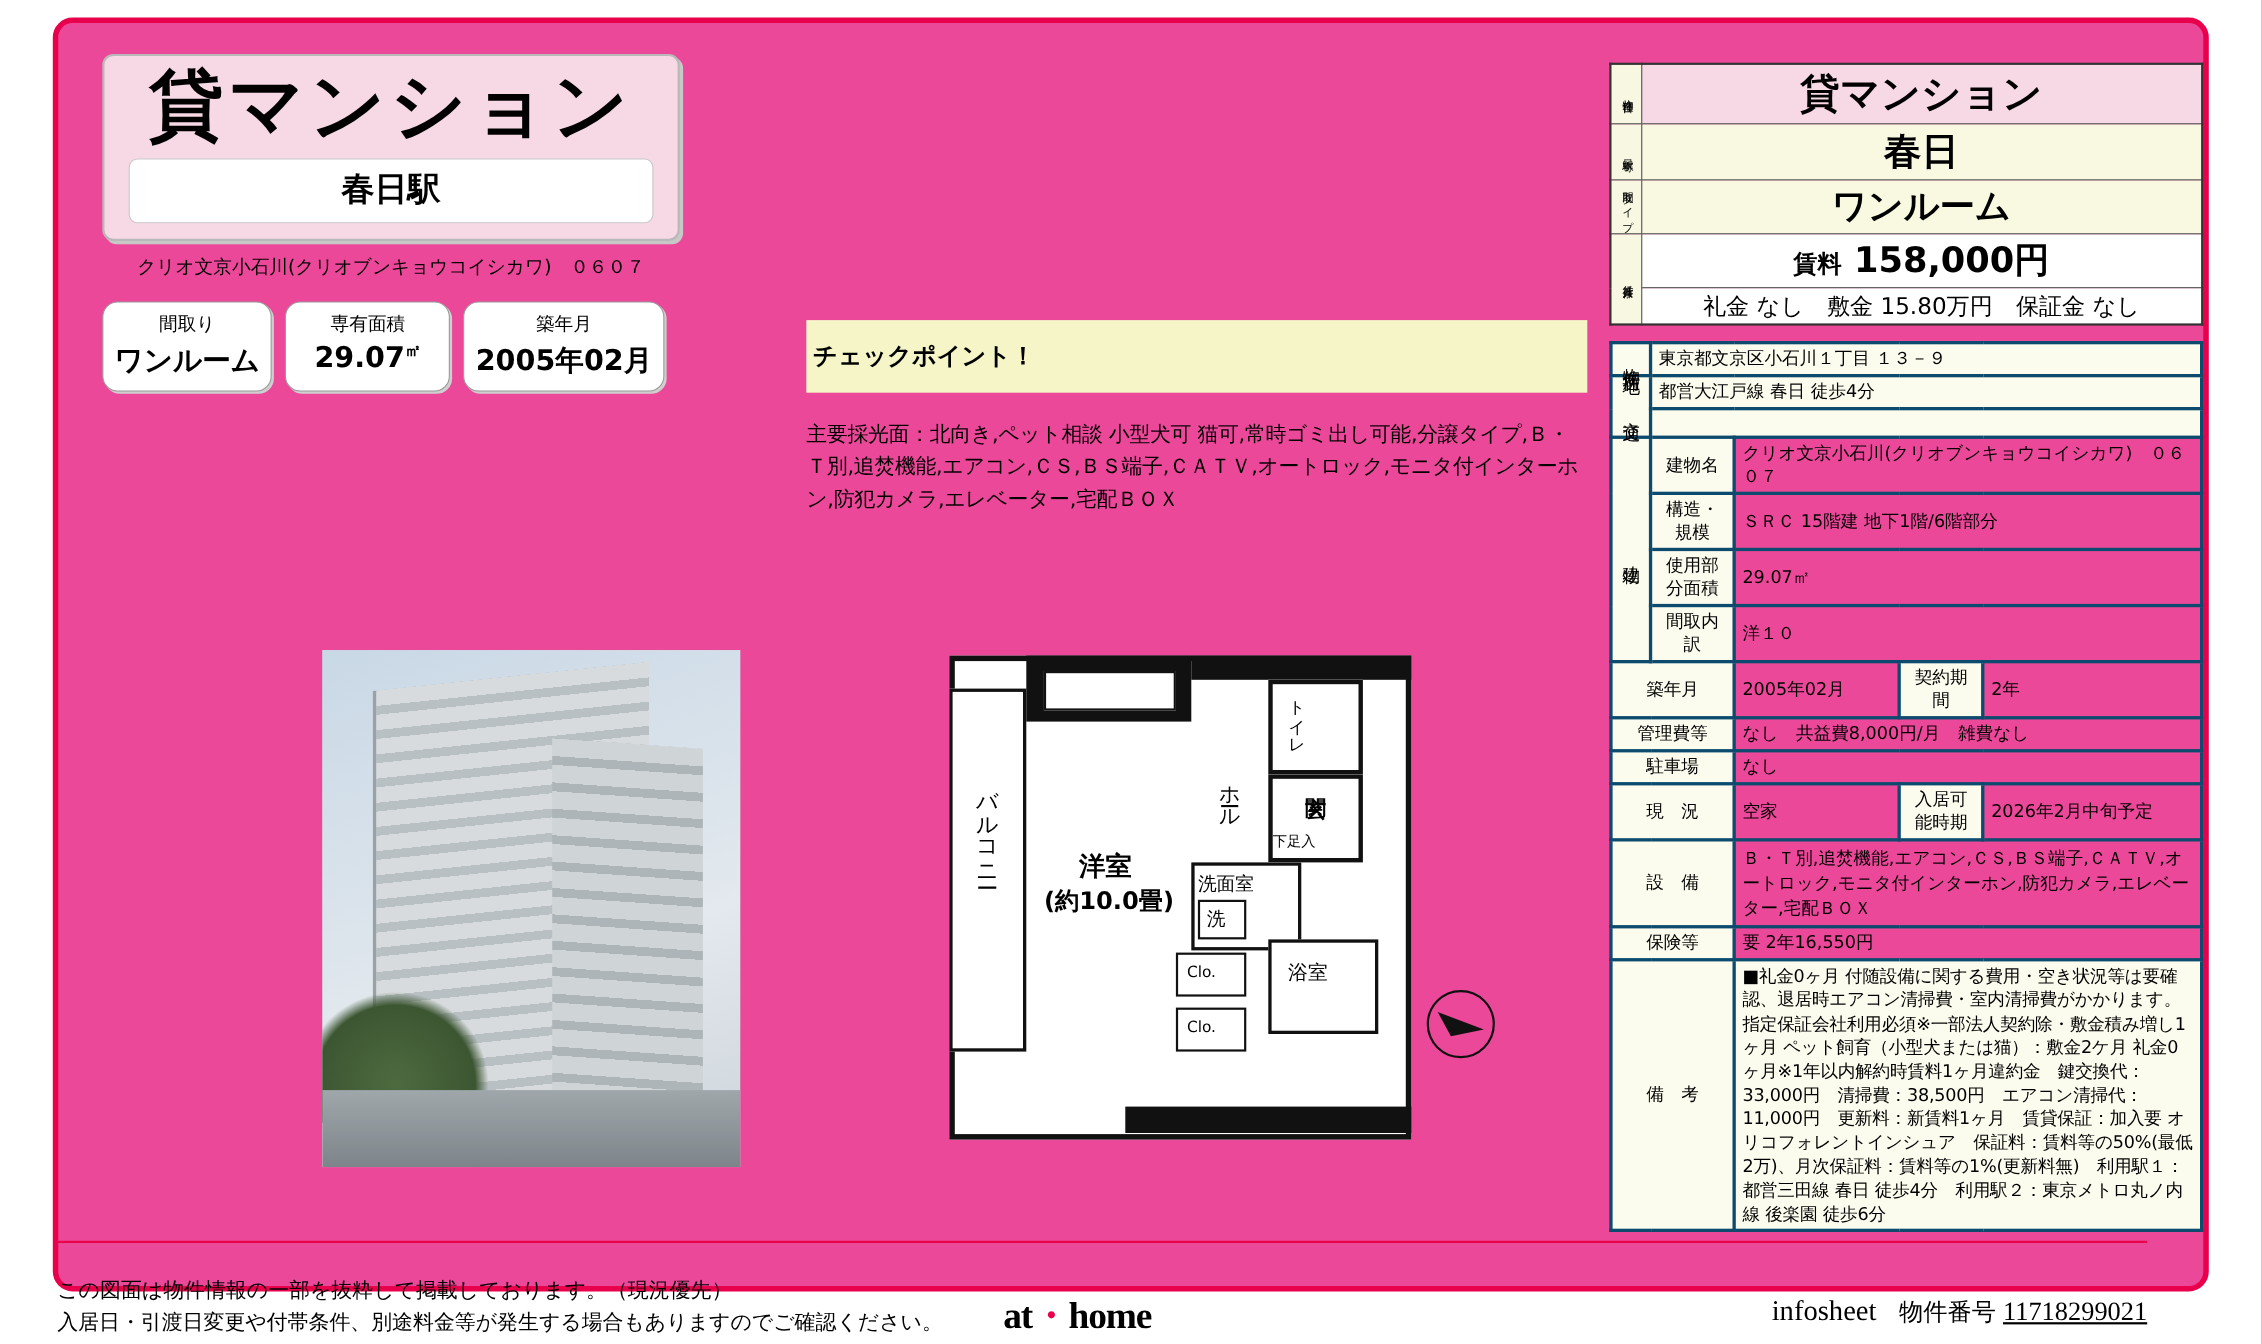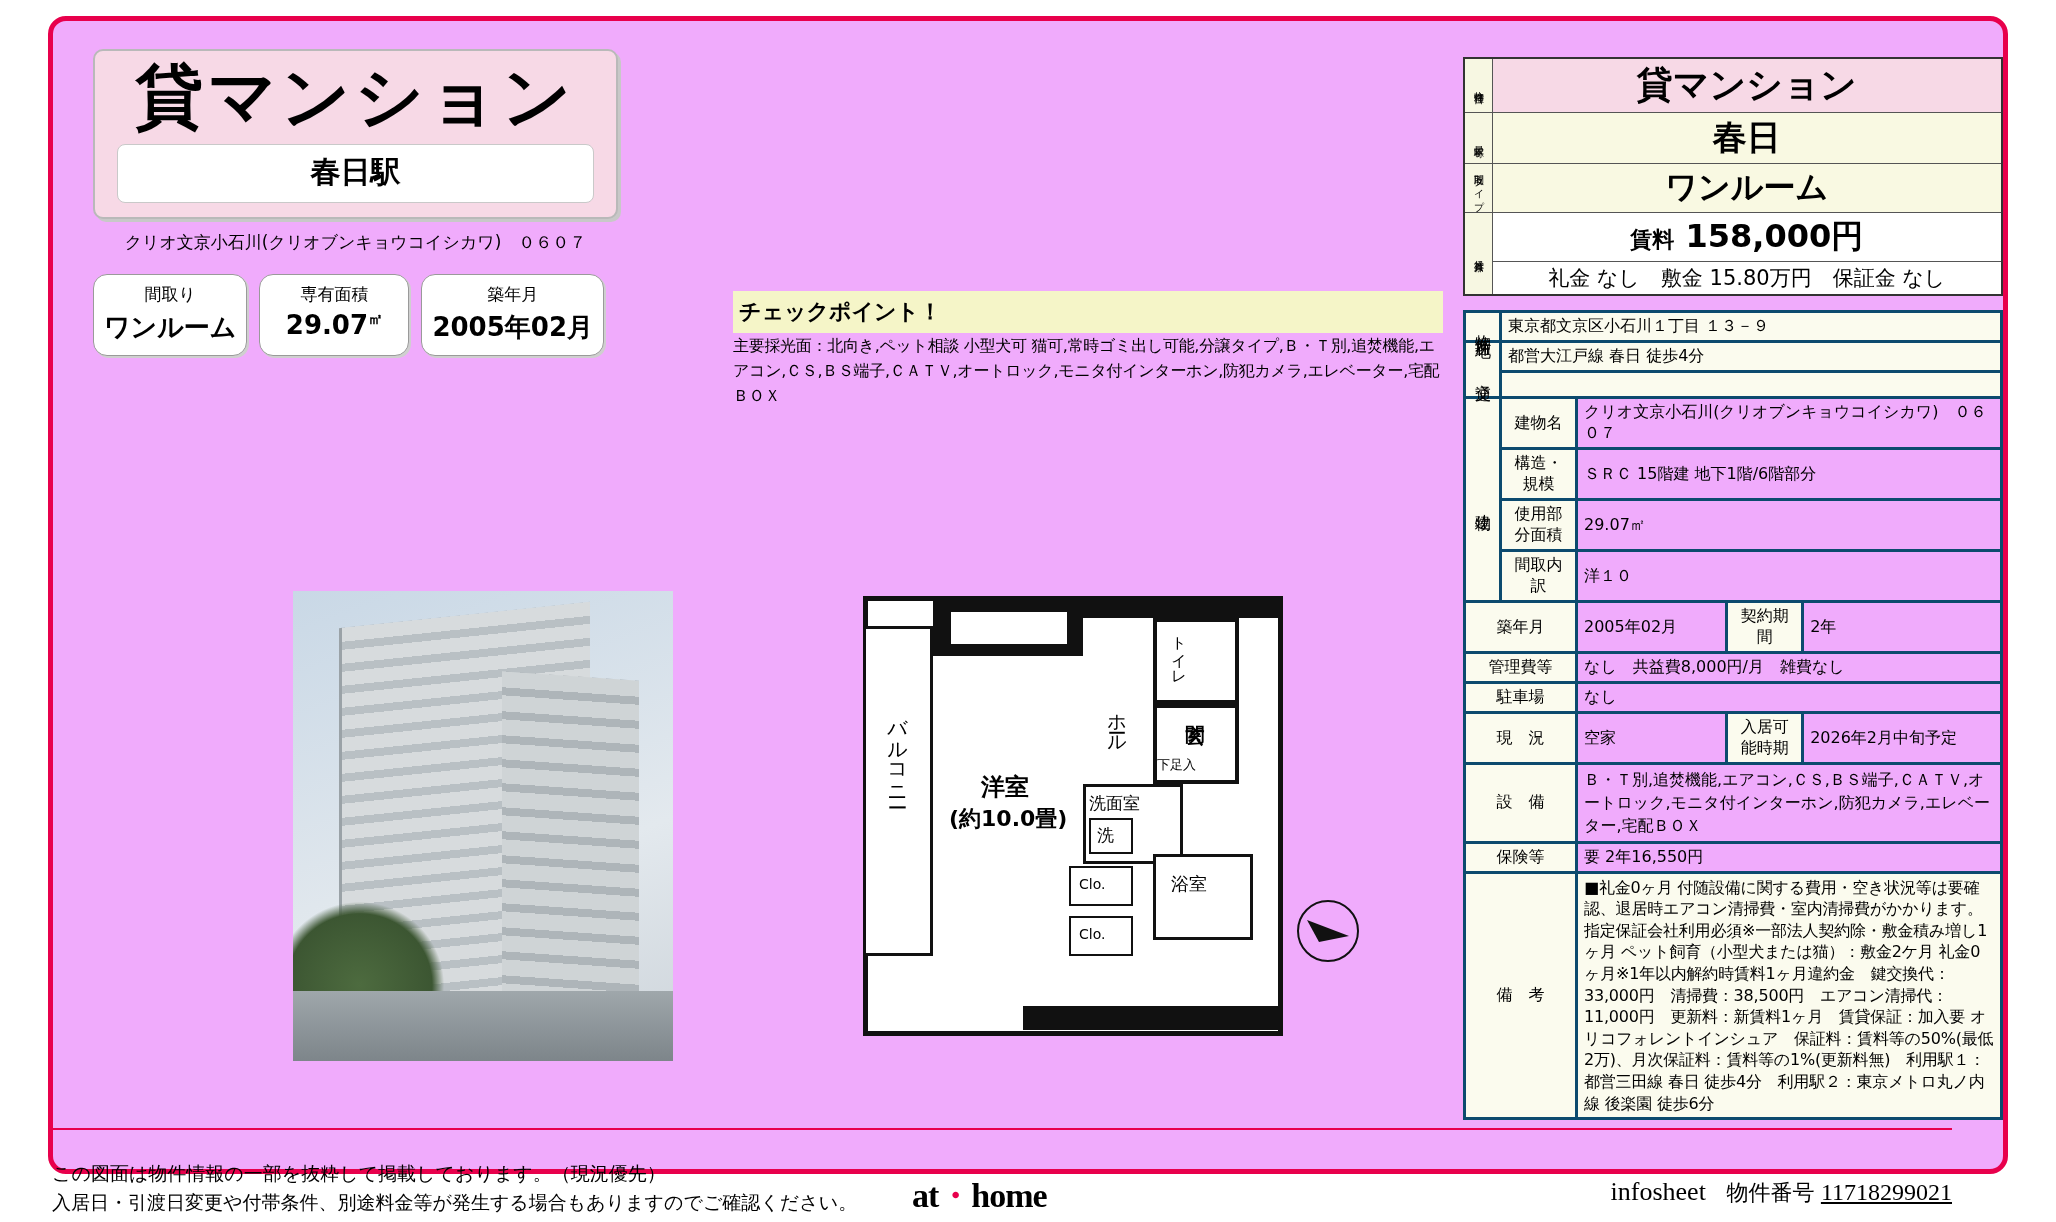--- a/index.html
+++ b/index.html
@@ -10,21 +10,21 @@
     font-family:"Liberation Sans", sans-serif;
     position:relative;
     overflow:hidden;
   }
   .sheet {
     position:absolute;
     left:48px; top:16px;
     width:1960px; height:1158px;
     border:5px solid #e8004c;
     border-radius:18px;
-    background:#f0abfc;
+    background:#ec4899;
   }
   
   .left-col { position:absolute; left:40px; top:28px; width:560px; }
   .title-box {
     width:525px;
     background:#f7d9e6;
     border:2px solid #b9b9b9;
     border-radius:10px;
     padding:10px 8px 14px 8px;
     box-shadow:3px 3px 0 #c8c8c8;
@@ -70,26 +70,26 @@
   .spec-label { font-size:17px; font-family:"DejaVu Sans", sans-serif; }
   .spec-value { font-size:26px; font-weight:bold; margin-top:4px; font-family:"DejaVu Sans", sans-serif; white-space:nowrap; }
   .spec-value .sup { font-size:15px; vertical-align:super; }
   
   .checkpoint { position:absolute; left:680px; top:270px; width:710px; }
   .cp-title {
     background:#f5f5c8;
     font-size:22px;
     font-weight:bold;
     font-family:"DejaVu Sans", sans-serif;
-    padding:6px 6px;
+    padding:18px 6px;
     display:block;
   }
   .cp-body {
-    margin-top:1px;
-    font-size:16px;
+    margin-top:24px;
+    font-size:19px;
     line-height:1.55;
     font-family:"DejaVu Sans", sans-serif;
     letter-spacing:-0.3px;
   }
   
   .photo {
     position:absolute; left:240px; top:570px;
     width:380px; height:470px;
     background:linear-gradient(170deg,#b9cbdc 0%, #cfd8e0 35%, #c4ccd2 60%, #a9b4bb 100%);
     overflow:hidden;

